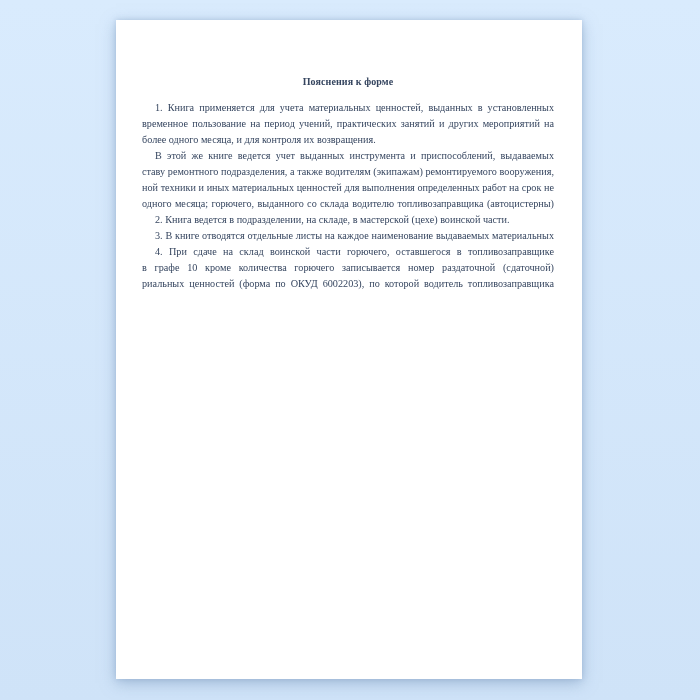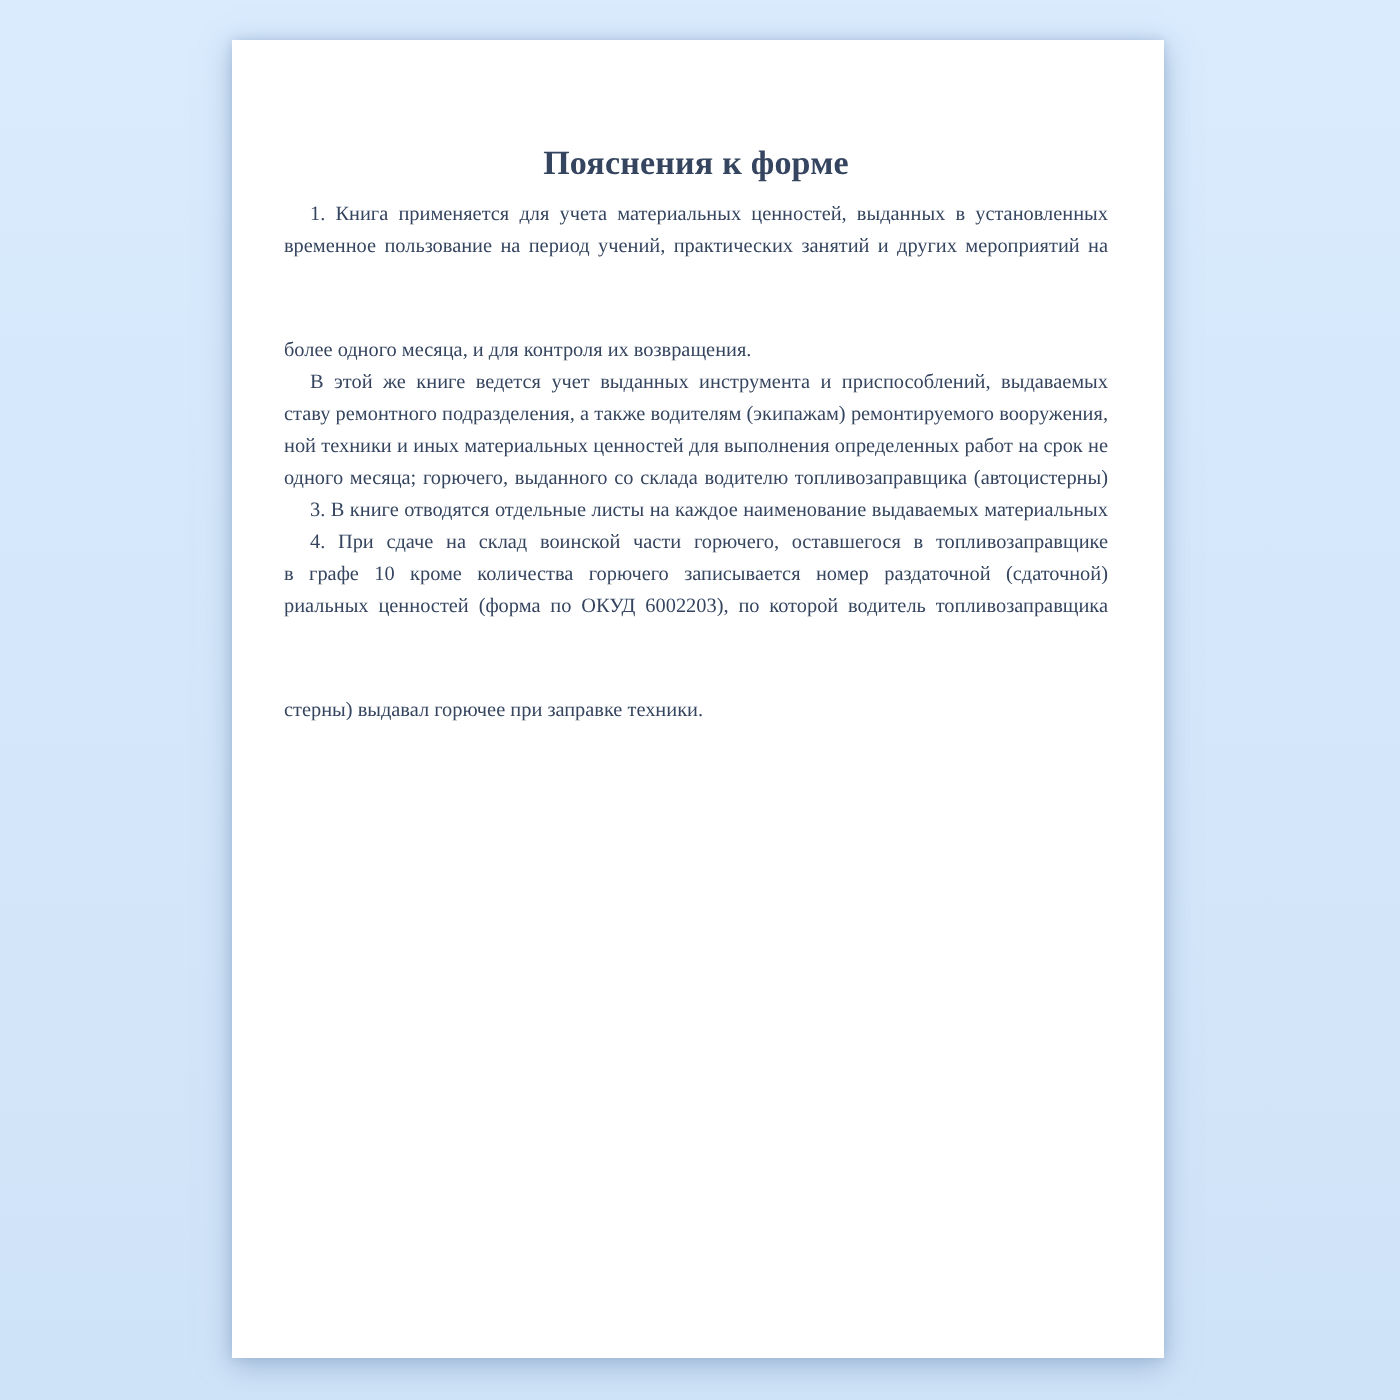--- a/index.html
+++ b/index.html
@@ -26,21 +26,21 @@
     top: 20px;
     width: 466px;
     height: 659px;
     background: var(--paper);
     box-shadow: 0 4px 14px rgba(122, 152, 188, 0.55),
                 0 0 5px rgba(122, 152, 188, 0.35);
     padding: 54px 28px 0 26px;
     color: var(--ink);
   }
   .doc-title {
-    font-size: 17px;
+    font-size: 10px;
     font-weight: bold;
     line-height: 16px;
     text-align: center;
     margin-bottom: 10px;
     letter-spacing: 0.1px;
   }
   .doc-body {
     font-size: 10.2px;
   }
   .para { margin: 0; }
@@ -48,21 +48,20 @@
     line-height: 16px;
     height: 16px;
     overflow: hidden;
     text-align: justify;
     text-align-last: justify;
   }
   .line.first { text-indent: 13px; }
   .line.last {
     text-align: right;
     text-align-last: left;
-    margin-top: 36px;
   }
 </style>
 </head>
 <body>
 
 <div class="canvas">
   <div class="page">
     <h1 class="doc-title">Пояснения к форме</h1>
     <div class="doc-body">
         <div class="para">
@@ -70,23 +69,25 @@
           <div class="line">временное пользование на период учений, практических занятий и других мероприятий на срок не</div>
           <div class="line last">более одного месяца, и для контроля их возвращения.</div>
         </div>
         <div class="para">
           <div class="line first">В этой же книге ведется учет выданных инструмента и приспособлений, выдаваемых личному со-</div>
           <div class="line">ставу ремонтного подразделения, а также водителям (экипажам) ремонтируемого вооружения, воен-</div>
           <div class="line">ной техники и иных материальных ценностей для выполнения определенных работ на срок не более</div>
           <div class="line">одного месяца; горючего, выданного со склада водителю топливозаправщика (автоцистерны) для за-</div>
         </div>
         <div class="para">
+          <div class="line first last">2. Книга ведется в подразделении, на складе, в мастерской (цехе) воинской части.</div>
+        </div>
+        <div class="para">
           <div class="line first">3. В книге отводятся отдельные листы на каждое наименование выдаваемых материальных ценно-</div>
         </div>
         <div class="para">
           <div class="line first">4. При сдаче на склад воинской части горючего, оставшегося в топливозаправщике (автоцистерне),</div>
           <div class="line">в графе 10 кроме количества горючего записывается номер раздаточной (сдаточной) ведомости мате-</div>
           <div class="line">риальных ценностей (форма по ОКУД 6002203), по которой водитель топливозаправщика (автоци-</div>
-          <div class="line last">стерны) выдавал горючее при заправке техники.</div>
         </div>
       </div>
   </div>
 </div>
 
 </body></html>

